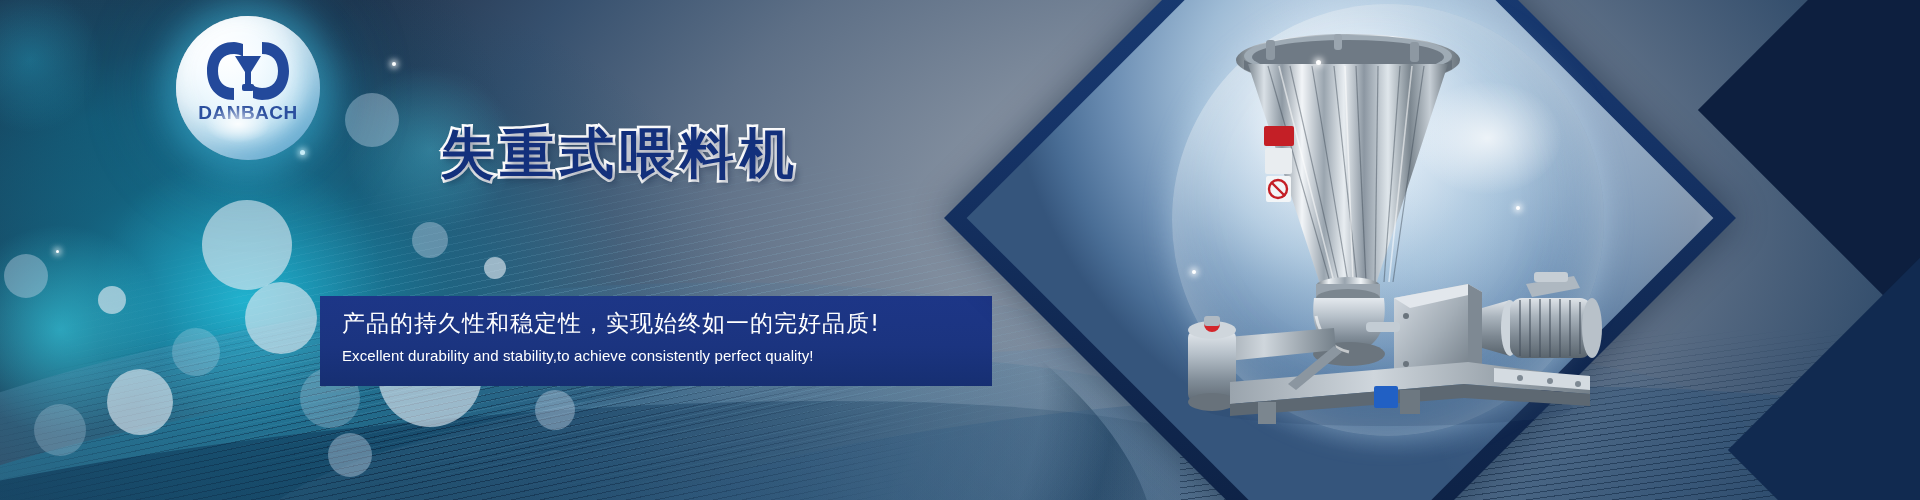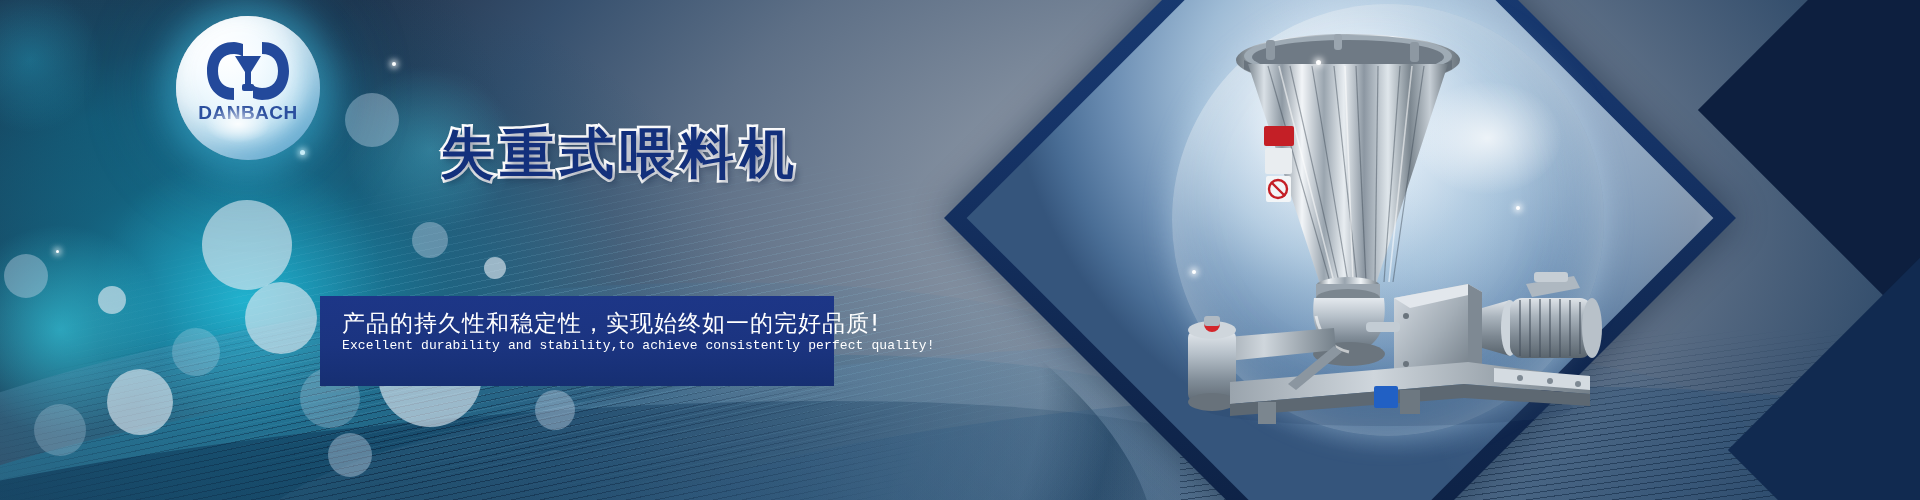--- a/index.html
+++ b/index.html
@@ -115,32 +115,32 @@
     color:#13307c;
     font-family:"DejaVu Sans","Liberation Sans",sans-serif;
     -webkit-text-stroke:5px #ffffff;
     paint-order:stroke fill;
     text-shadow:3px 4px 7px rgba(10,25,55,0.45);
     white-space:nowrap;
   }
 
   
   #subtitle-panel{
-    position:absolute;left:320px;top:296px;width:514px;height:90px;
+    position:absolute;left:320px;top:296px;width:672px;height:90px;
     background:linear-gradient(180deg,#1c3583 0%, #1b3versal 0%, #1b3480 50%, #17306f 100%);
     background:linear-gradient(180deg,#1d3687 0%, #1b3480 55%, #162f72 100%);
     padding:13px 16px 0 22px;
   }
   #subtitle-cn{
     color:#ffffff;font-size:23px;letter-spacing:1px;line-height:1.25;
     font-family:"DejaVu Sans","Liberation Sans",sans-serif;white-space:nowrap;
   }
   #subtitle-en{
-    color:#ffffff;font-size:13px;letter-spacing:0.1px;
-    font-family:Liberation Mono, monospace;white-space:nowrap;
+    color:#ffffff;font-size:15px;letter-spacing:0.1px;margin-top:9px;
+    font-family:Liberation Sans, sans-serif;white-space:nowrap;
   }
 
   
   #product-zone{position:absolute;left:1060px;top:-62px;width:640px;height:624px;}
   #diamond-outer{
     position:absolute;left:0;top:0;width:560px;height:560px;
     transform:rotate(45deg);
     background:linear-gradient(135deg,#1a3f78 0%, #16356a 35%, #10274f 70%, #0c1f40 100%);
     box-shadow:0 0 36px rgba(5,18,40,0.45);
   }

